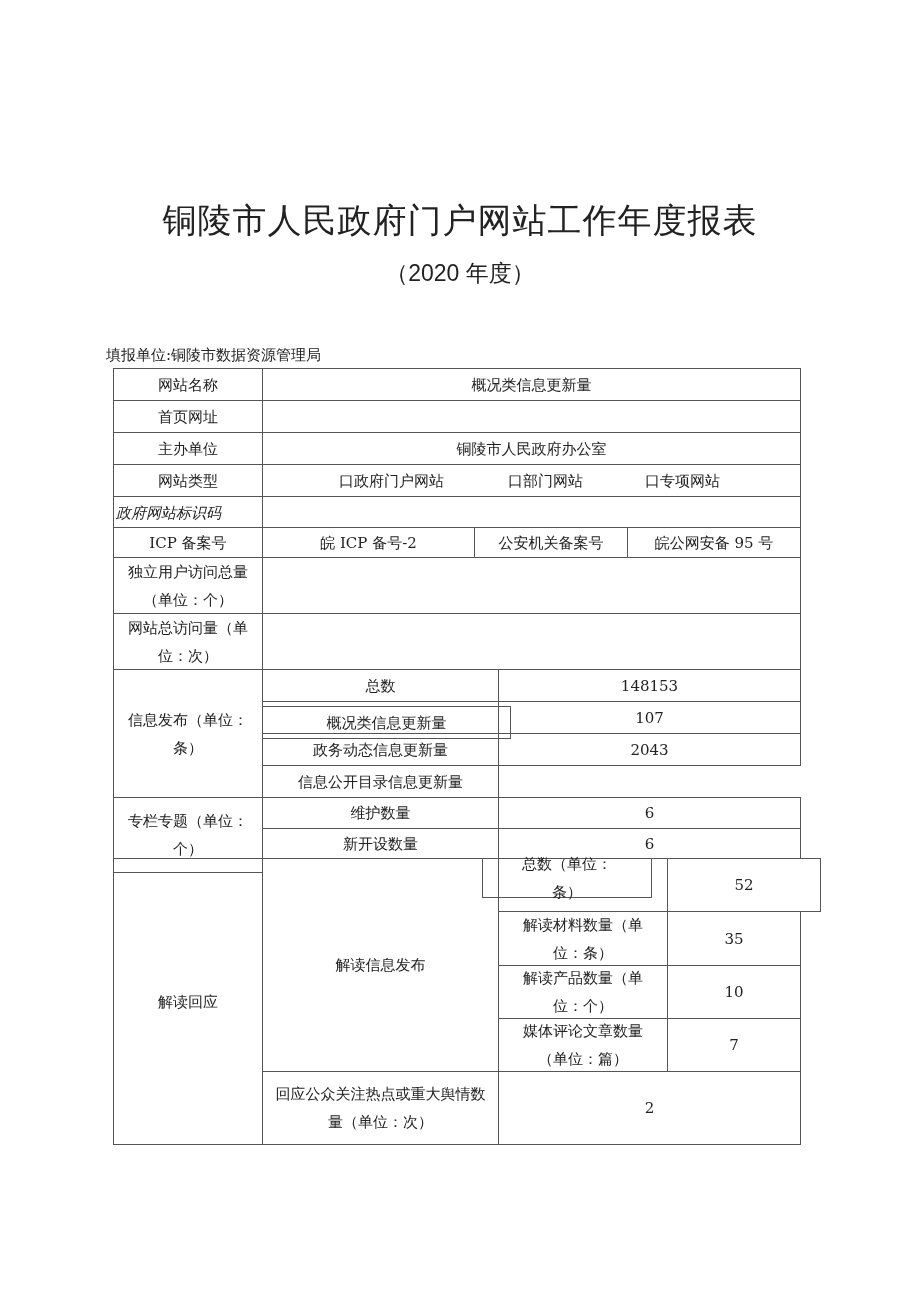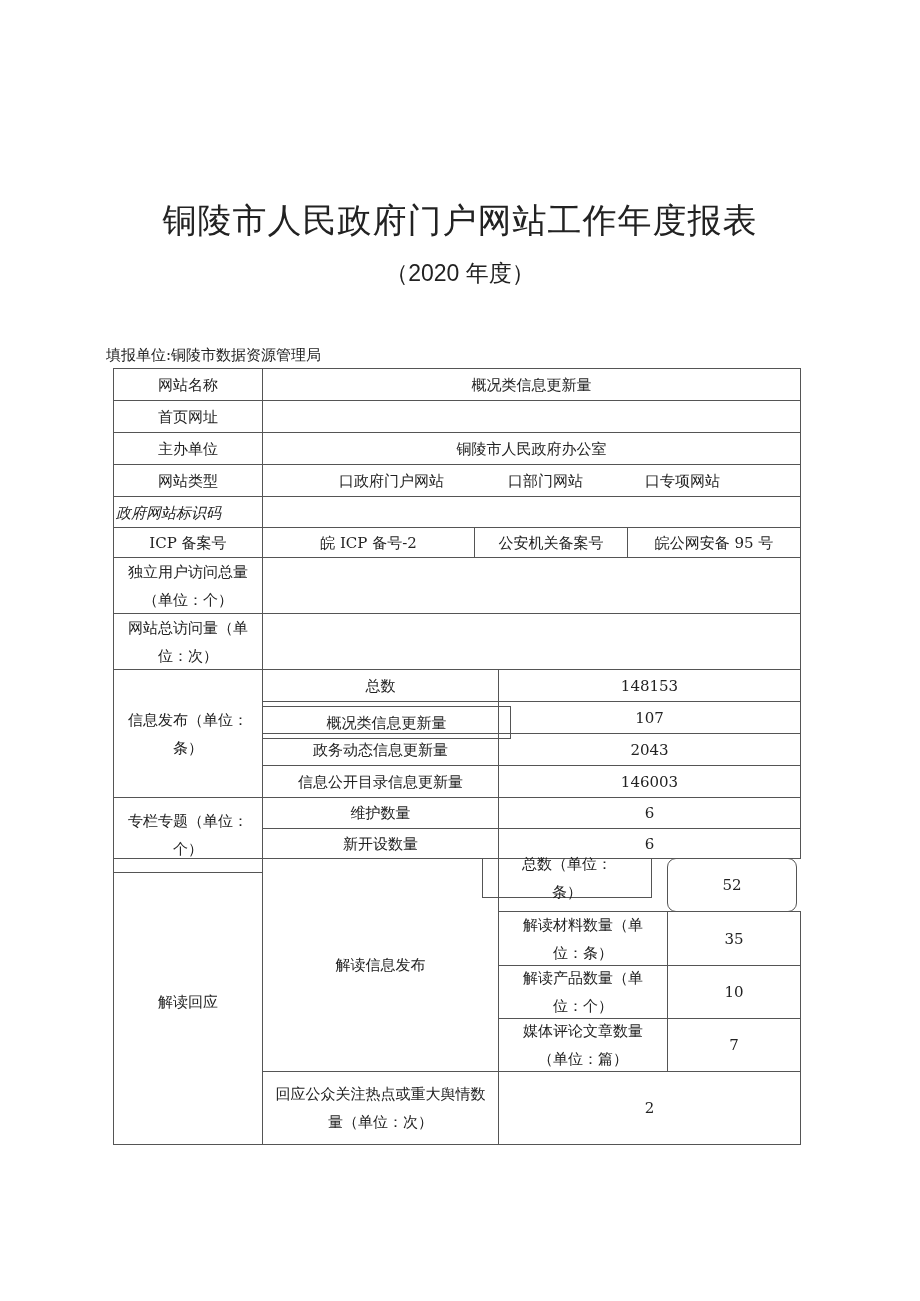--- a/index.html
+++ b/index.html
@@ -58,33 +58,32 @@
   <div class="cell" style="left:149px;top:245px;width:539px;height:57px;"></div>
 
   <div class="cell wrap" style="left:0;top:301px;width:150px;height:129px;">信息发布（单位：条）</div>
   <div class="cell" style="left:149px;top:301px;width:237px;height:33px;">总数</div>
   <div class="cell" style="left:385px;top:301px;width:303px;height:33px;">148153</div>
   <div class="cell" style="left:149px;top:338px;width:249px;height:33px;">概况类信息更新量</div>
   <div class="cell" style="left:385px;top:333px;width:303px;height:33px;">107</div>
   <div class="cell" style="left:149px;top:365px;width:237px;height:33px;">政务动态信息更新量</div>
   <div class="cell" style="left:385px;top:365px;width:303px;height:33px;">2043</div>
   <div class="cell" style="left:149px;top:397px;width:237px;height:33px;">信息公开目录信息更新量</div>
-  <div class="cell" style="left:385px;top:397px;width:303px;height:33px;">146003</div>
 
   <div class="cell wrap" style="left:0;top:429px;width:150px;height:76px;">专栏专题（单位：个）</div>
   <div class="cell" style="left:149px;top:429px;width:237px;height:32px;">维护数量</div>
   <div class="cell" style="left:385px;top:429px;width:303px;height:32px;">6</div>
   <div class="cell" style="left:149px;top:460px;width:237px;height:31px;">新开设数量</div>
   <div class="cell" style="left:385px;top:460px;width:303px;height:31px;">6</div>
 
   <div class="cell" style="left:0;top:490px;width:150px;height:287px;">解读回应</div>
   <div class="cell" style="left:149px;top:490px;width:237px;height:214px;">解读信息发布</div>
 
   <div class="cell wrap" style="left:369px;top:490px;width:170px;height:40px;padding:0 28px;">总数（单位：条）</div>
-  <div class="cell" style="left:554px;top:490px;width:130px;height:54px;border-radius:9px;">52</div>
+  <div class="cell" style="left:554px;top:490px;width:154px;height:54px;">52</div>
 
   <div class="cell wrap" style="left:385px;top:543px;width:170px;height:55px;">解读材料数量（单位：条）</div>
   <div class="cell" style="left:554px;top:543px;width:134px;height:55px;">35</div>
 
   <div class="cell wrap" style="left:385px;top:597px;width:170px;height:54px;">解读产品数量（单位：个）</div>
   <div class="cell" style="left:554px;top:597px;width:134px;height:54px;">10</div>
 
   <div class="cell wrap" style="left:385px;top:650px;width:170px;height:54px;">媒体评论文章数量（单位：篇）</div>
   <div class="cell" style="left:554px;top:650px;width:134px;height:54px;">7</div>
 

